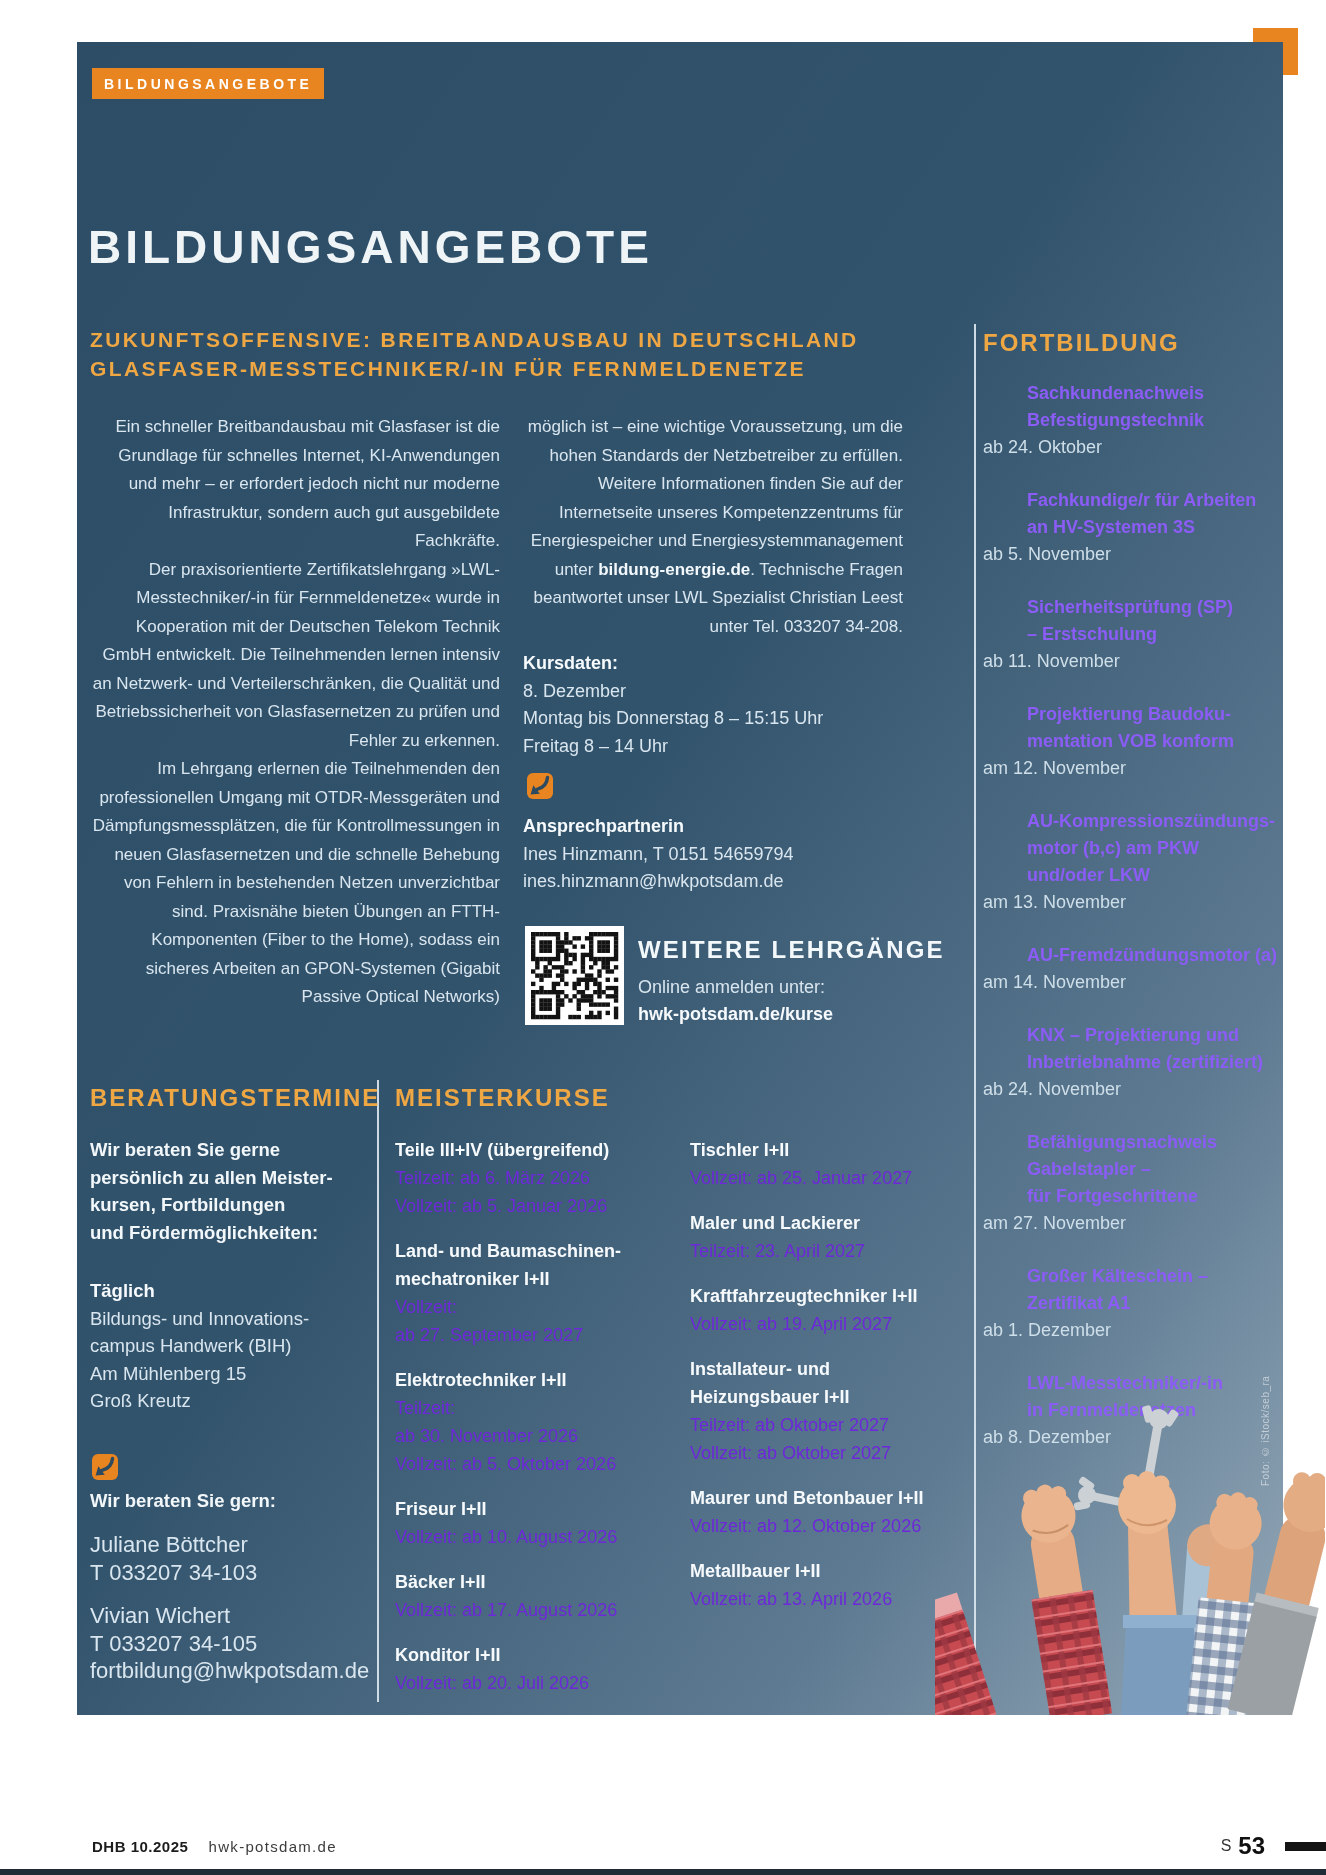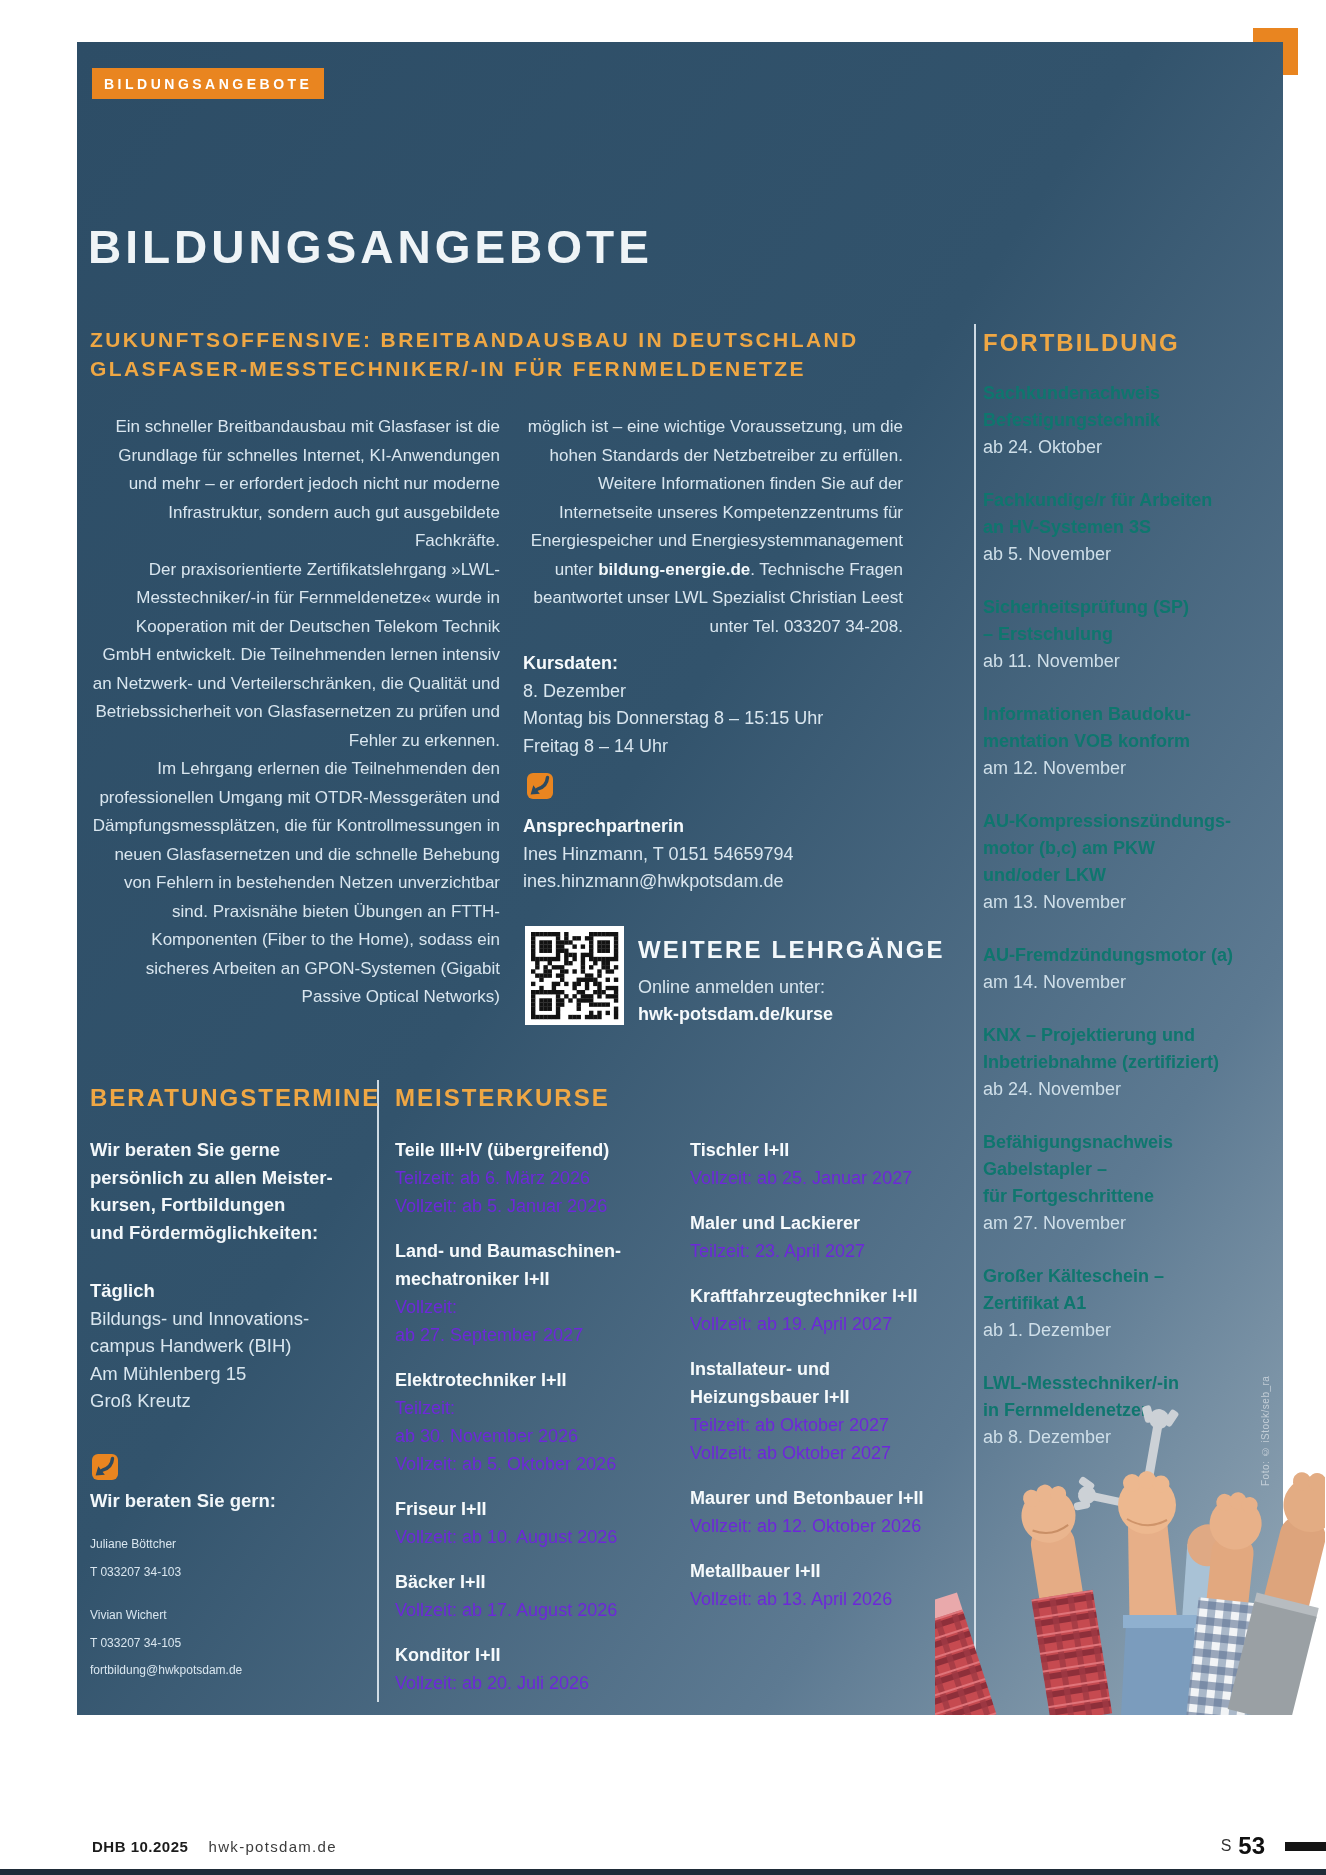--- a/index.html
+++ b/index.html
@@ -24,28 +24,28 @@
   .icon-arrow{position:absolute;width:26px;height:26px;}
   .qr-wrap{position:absolute;left:525px;top:926px;width:99px;height:99px;background:#ffffff;}
   .weitere-title{position:absolute;left:638px;top:936px;font-size:24px;font-weight:bold;
                  letter-spacing:2.2px;color:#f3f8fb;}
   .weitere-line{position:absolute;left:638px;top:977px;font-size:18px;color:#d9e6ef;}
   .weitere-link{position:absolute;left:638px;top:1004px;font-size:18px;font-weight:bold;color:#f6fafc;}
   .vrule{position:absolute;width:2px;background:rgba(223,233,241,0.9);}
   .section-h{position:absolute;font-size:24px;font-weight:bold;letter-spacing:2px;color:#efa744;}
   .fb{position:absolute;left:983px;top:380px;width:294px;}
   .fb-item{margin-bottom:26px;font-size:18px;line-height:27px;}
-  .fb-item .t div{font-weight:bold;color:#0f766e;white-space:nowrap;}
+  .fb-item .t div{font-weight:bold;color:#8b5cf6;white-space:nowrap;margin-left:44px;}
   .fb-item .d{color:#cfdfe9;white-space:nowrap;}
   .beratung{position:absolute;left:90px;top:1136px;width:285px;font-size:18.5px;line-height:27.5px;color:#d9e6ef;}
   .beratung .intro div{font-weight:bold;color:#f2f7fa;white-space:nowrap;}
   .beratung .daily{margin-top:31px;}
   .beratung .addr div{white-space:nowrap;}
   .advise-label{position:absolute;left:90px;top:1490px;font-size:18.5px;font-weight:bold;color:#f2f7fa;}
-  .b-contacts{position:absolute;left:90px;top:1531px;font-size:12px;line-height:27.5px;color:#d9e6ef;}
+  .b-contacts{position:absolute;left:90px;top:1531px;font-size:22px;line-height:27.5px;color:#d9e6ef;}
   .b-contacts .grp{margin-bottom:16px;}
   .mk{position:absolute;top:1136px;width:288px;}
   .mk-item{margin-bottom:17px;font-size:18px;line-height:28px;}
   .mk-item .t div{font-weight:bold;color:#f6fafc;white-space:nowrap;}
   .mk-item .d div{color:#6d28d9;white-space:nowrap;}
   .credit{position:absolute;left:1260px;top:1366px;height:120px;font-size:10px;color:#c3ced7;
           writing-mode:vertical-rl;transform:rotate(180deg);letter-spacing:0.5px;}
   .photo{position:absolute;left:935px;top:1395px;width:390px;height:320px;}
   .foot-left{position:absolute;left:92px;top:1838px;font-size:15px;color:#1c1c1c;}
   .foot-left .issue{font-weight:bold;letter-spacing:0.5px;}
@@ -360,21 +360,21 @@
     </div>
     <div class="fb-item">
       <div class="t">
           <div>Sicherheitsprüfung (SP)</div>
           <div>– Erstschulung</div>
         </div>
       <div class="d">ab 11. November</div>
     </div>
     <div class="fb-item">
       <div class="t">
-          <div>Informationen Baudoku-</div>
+          <div>Projektierung Baudoku-</div>
           <div>mentation VOB konform</div>
         </div>
       <div class="d">am 12. November</div>
     </div>
     <div class="fb-item">
       <div class="t">
           <div>AU-Kompressionszündungs-</div>
           <div>motor (b,c) am PKW</div>
           <div>und/oder LKW</div>
         </div>

